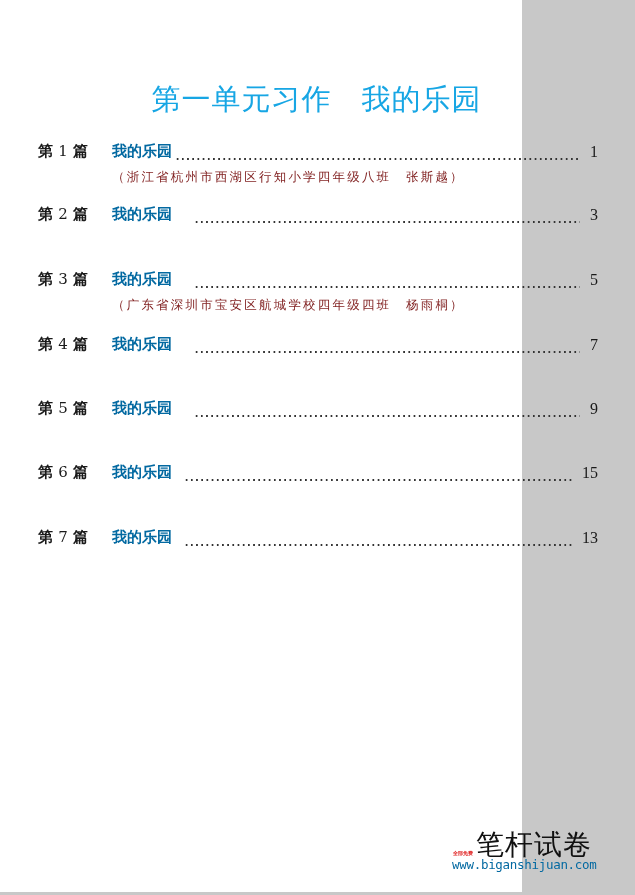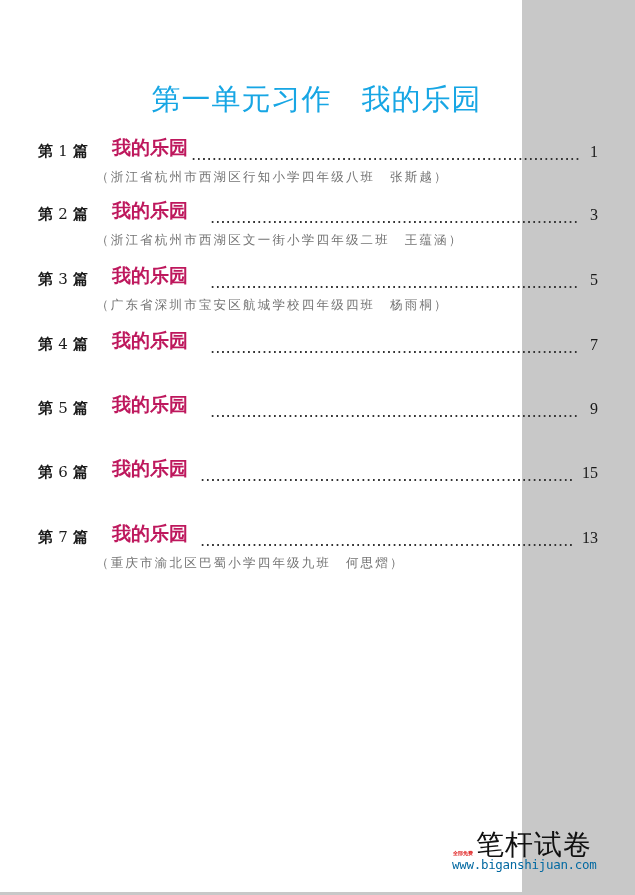--- a/index.html
+++ b/index.html
@@ -28,36 +28,36 @@
     display: flex; align-items: flex-end;
   }
   .num {
     font-family: "DejaVu Serif", "Liberation Serif", serif;
     font-size: 15px; font-weight: bold; color: #1a1a1a; width: 74px;
     white-space: nowrap; flex: none;
   }
   .num .digit { font-weight: normal; }
   .name {
     font-family: "DejaVu Sans", "Liberation Sans", sans-serif;
-    font-size: 19px; font-weight: bold; color: #be185d; white-space: nowrap; flex: none;
+    font-size: 15px; font-weight: bold; color: #0369a1; white-space: nowrap; flex: none;
   }
   .dots {
     flex: 1; height: 4px; margin: 6px 10px 0 10px;
     background-image: radial-gradient(circle, #333 0.9px, transparent 1.1px);
     background-size: 5.2px 4px; background-repeat: repeat-x; background-position: left center;
   }
   .dots.tight { margin-left: 3px; }
   .page-no {
     font-family: "Liberation Serif", "DejaVu Serif", serif;
     font-size: 16px; color: #1a1a1a; flex: none; min-width: 8px; text-align: right;
   }
   .author {
-    position: absolute; left: 58px; top: 30px;
+    position: absolute; left: 74px; top: 30px;
     font-family: "DejaVu Serif", "Liberation Serif", serif;
-    font-size: 12.5px; color: #737373; letter-spacing: 2.2px; white-space: pre;
+    font-size: 12.5px; color: #7f1d1d; letter-spacing: 2.2px; white-space: pre;
   }
   .brand {
     position: absolute; left: 452px; top: 826px;
   }
   .brand-cn {
     position: absolute; left: 24px; top: 0;
     font-family: "DejaVu Sans", "Liberation Sans", sans-serif;
     font-size: 28px; color: #111; white-space: nowrap; letter-spacing: 1px;
   }
   .brand-free {
@@ -87,21 +87,20 @@
     <div class="author">（浙江省杭州市西湖区行知小学四年级八班　张斯越）</div>
   </div>
 
   <div class="entry" style="top:202px">
     <div class="heading">
       <span class="num"><span>第</span> <span class="digit">2</span> <span>篇</span></span>
       <span class="name">我的乐园</span>
       <span class="dots" style="margin-left:22px"></span>
       <span class="page-no">3</span>
     </div>
-    <div class="author">（浙江省杭州市西湖区文一街小学四年级二班　王蕴涵）</div>
   </div>
 
   <div class="entry" style="top:267px">
     <div class="heading">
       <span class="num"><span>第</span> <span class="digit">3</span> <span>篇</span></span>
       <span class="name">我的乐园</span>
       <span class="dots" style="margin-left:22px"></span>
       <span class="page-no">5</span>
     </div>
     <div class="author">（广东省深圳市宝安区航城学校四年级四班　杨雨桐）</div>
@@ -134,21 +133,20 @@
     </div>
   </div>
 
   <div class="entry" style="top:525px">
     <div class="heading">
       <span class="num"><span>第</span> <span class="digit">7</span> <span>篇</span></span>
       <span class="name">我的乐园</span>
       <span class="dots" style="margin-left:12px"></span>
       <span class="page-no">13</span>
     </div>
-    <div class="author">（重庆市渝北区巴蜀小学四年级九班　何思熠）</div>
   </div>
 
 
   <div class="brand">
     <div class="brand-cn">笔杆试卷</div>
     <div class="brand-free">全部免费</div>
     <div class="brand-url">www.biganshijuan.com</div>
   </div>
 </div>
 

